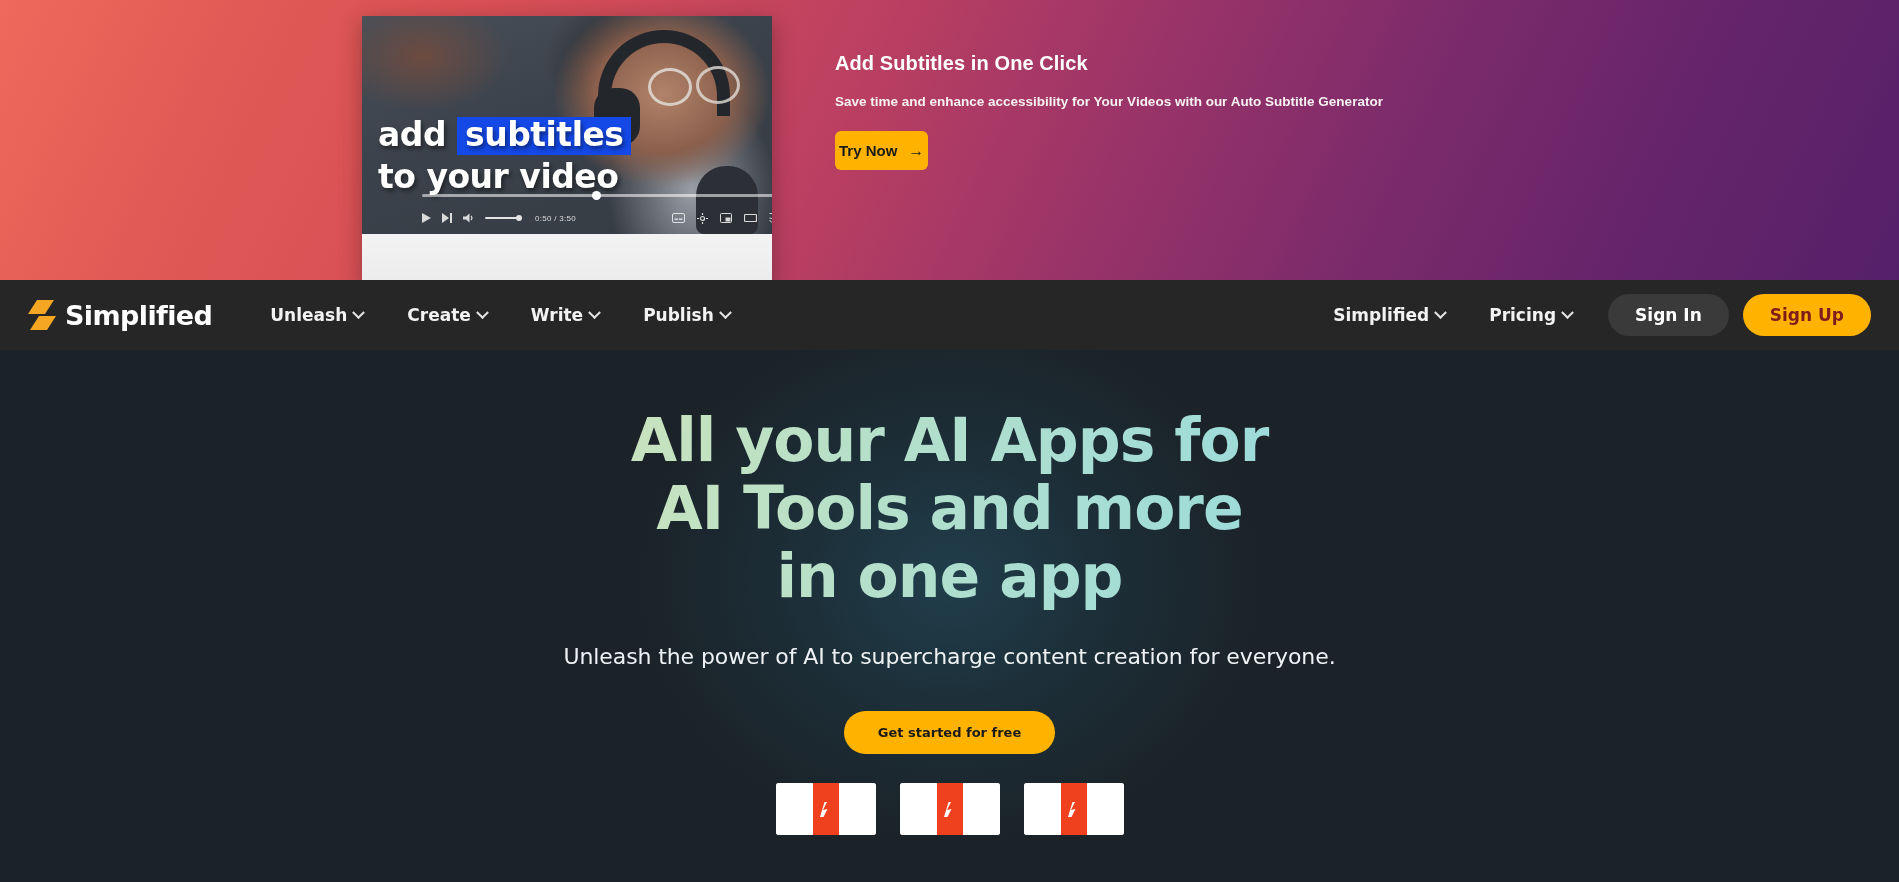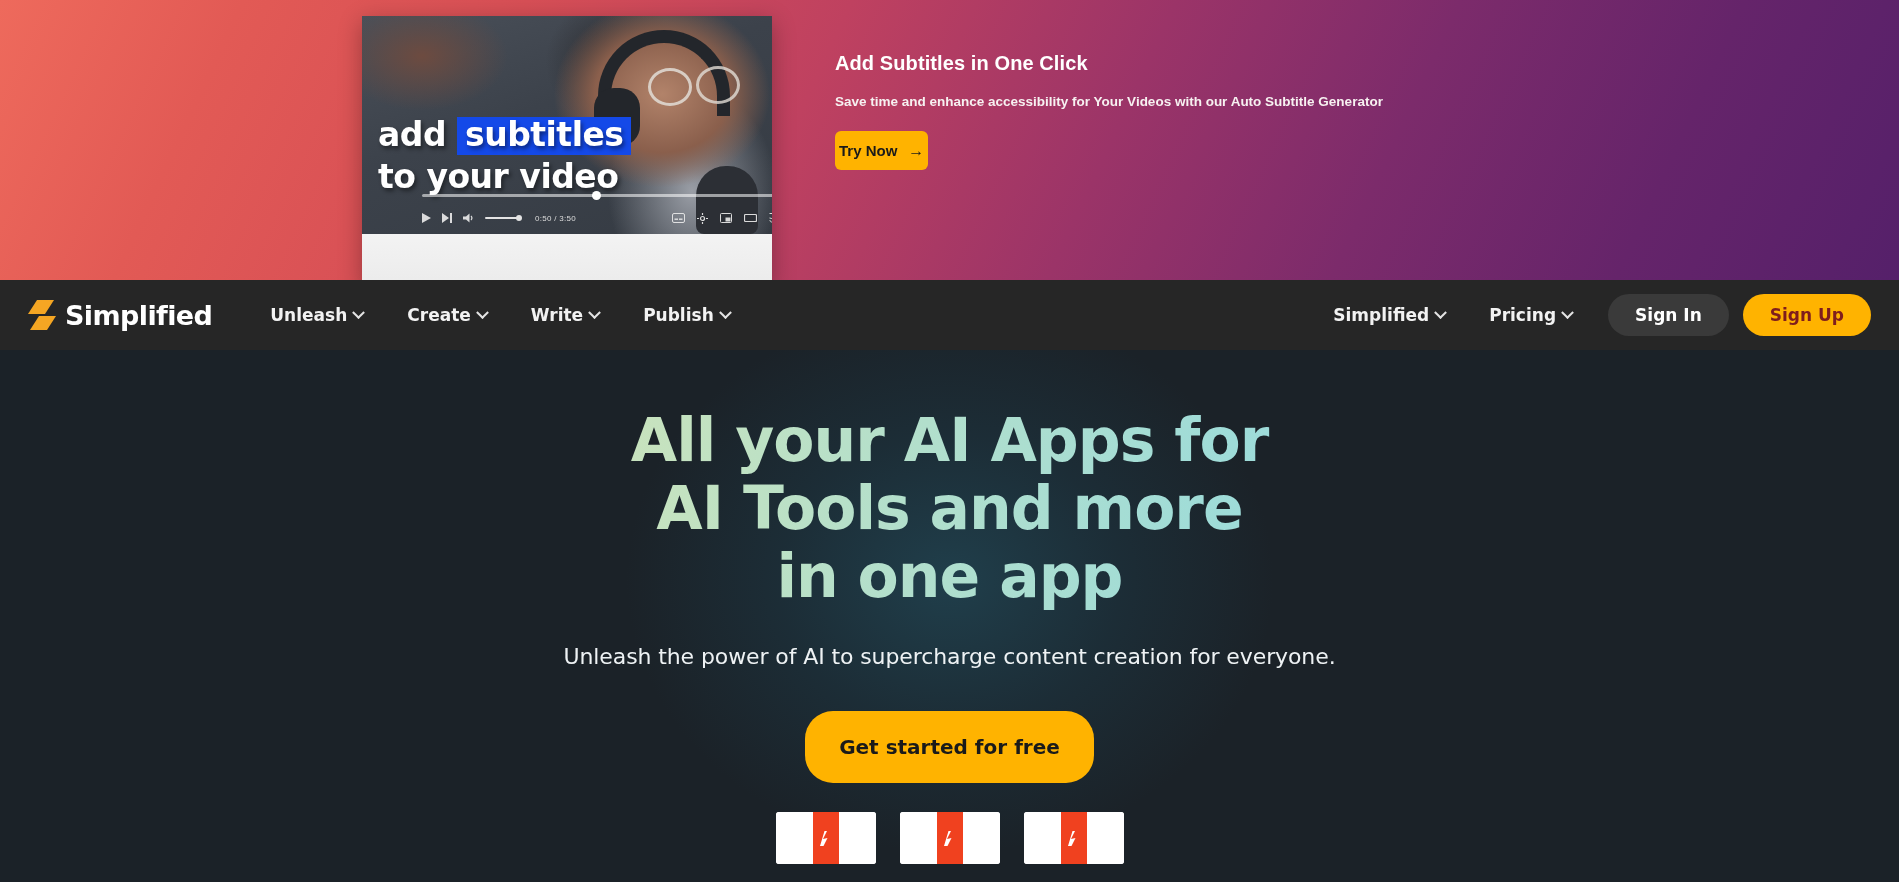--- a/index.html
+++ b/index.html
@@ -271,22 +271,22 @@
     margin-top:34px;
     font-size:22px;
     color:#eef2f4;
     font-family:"DejaVu Sans", sans-serif;
     letter-spacing:-.1px;
   }
   .hero-cta{
     margin-top:42px;
     background:#ffb300;
     color:#1a1a1a;
-    font-size:20px; font-weight:bold;
-    padding:24px 34px;
+    font-size:13px; font-weight:bold;
+    padding:14px 34px;
     border:none; border-radius:28px;
     cursor:pointer;
     font-family:"DejaVu Sans", sans-serif;
   }
   .hero-note{
     margin-top:19px;
     font-size:12.5px;
     letter-spacing:.4px;
     color:#b6bdc2;
     font-family:"DejaVu Sans", sans-serif;

